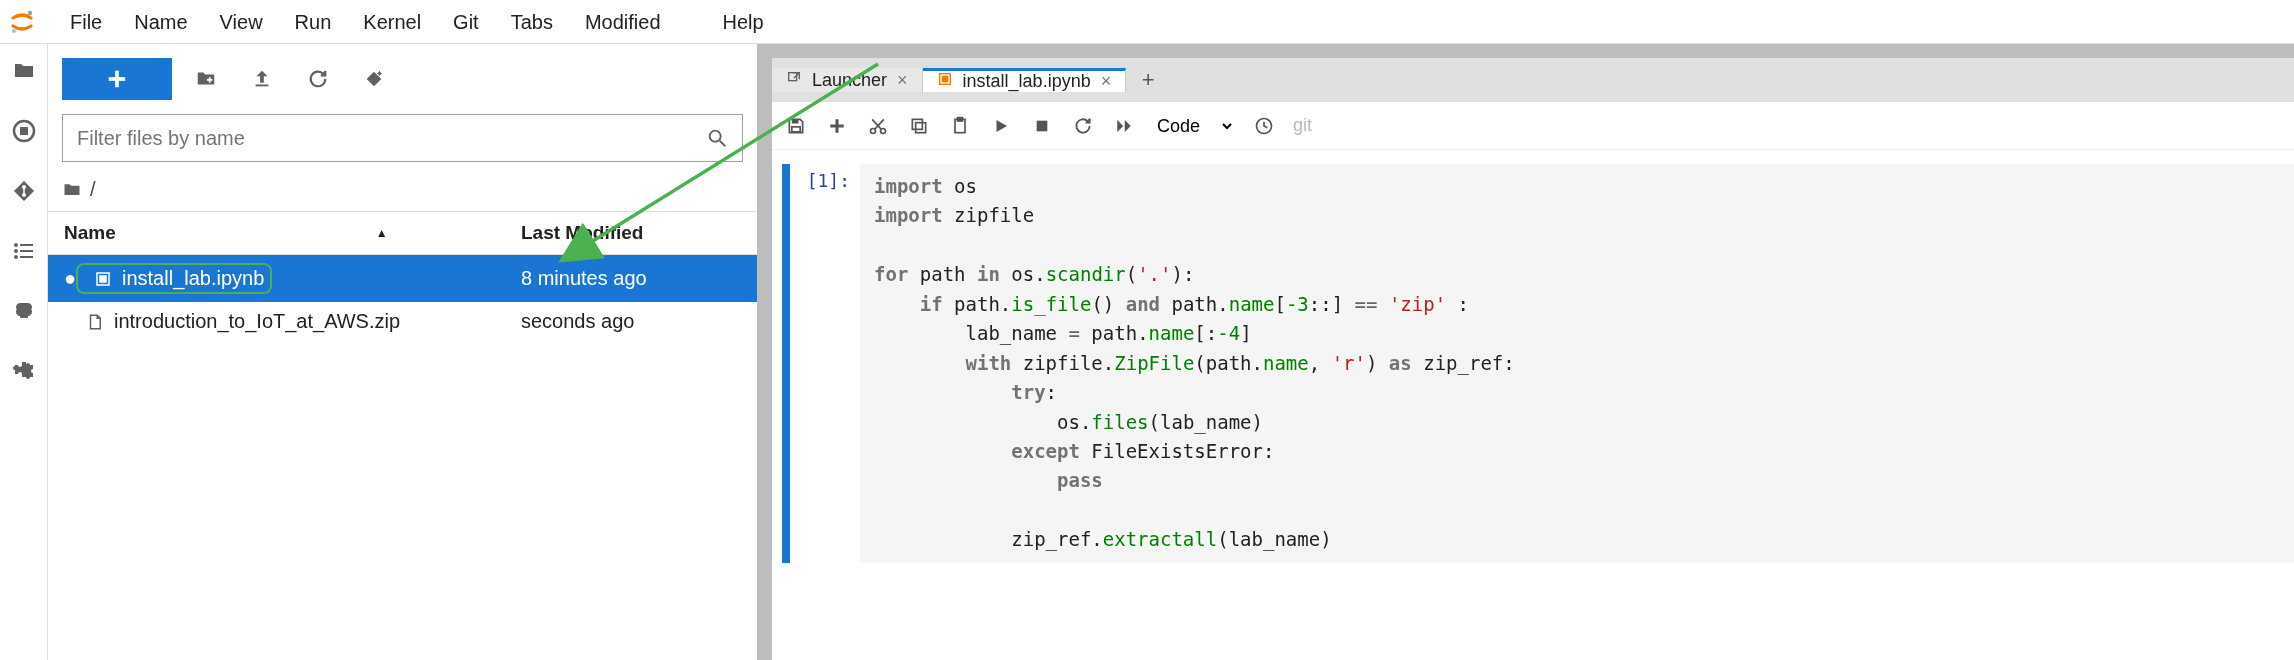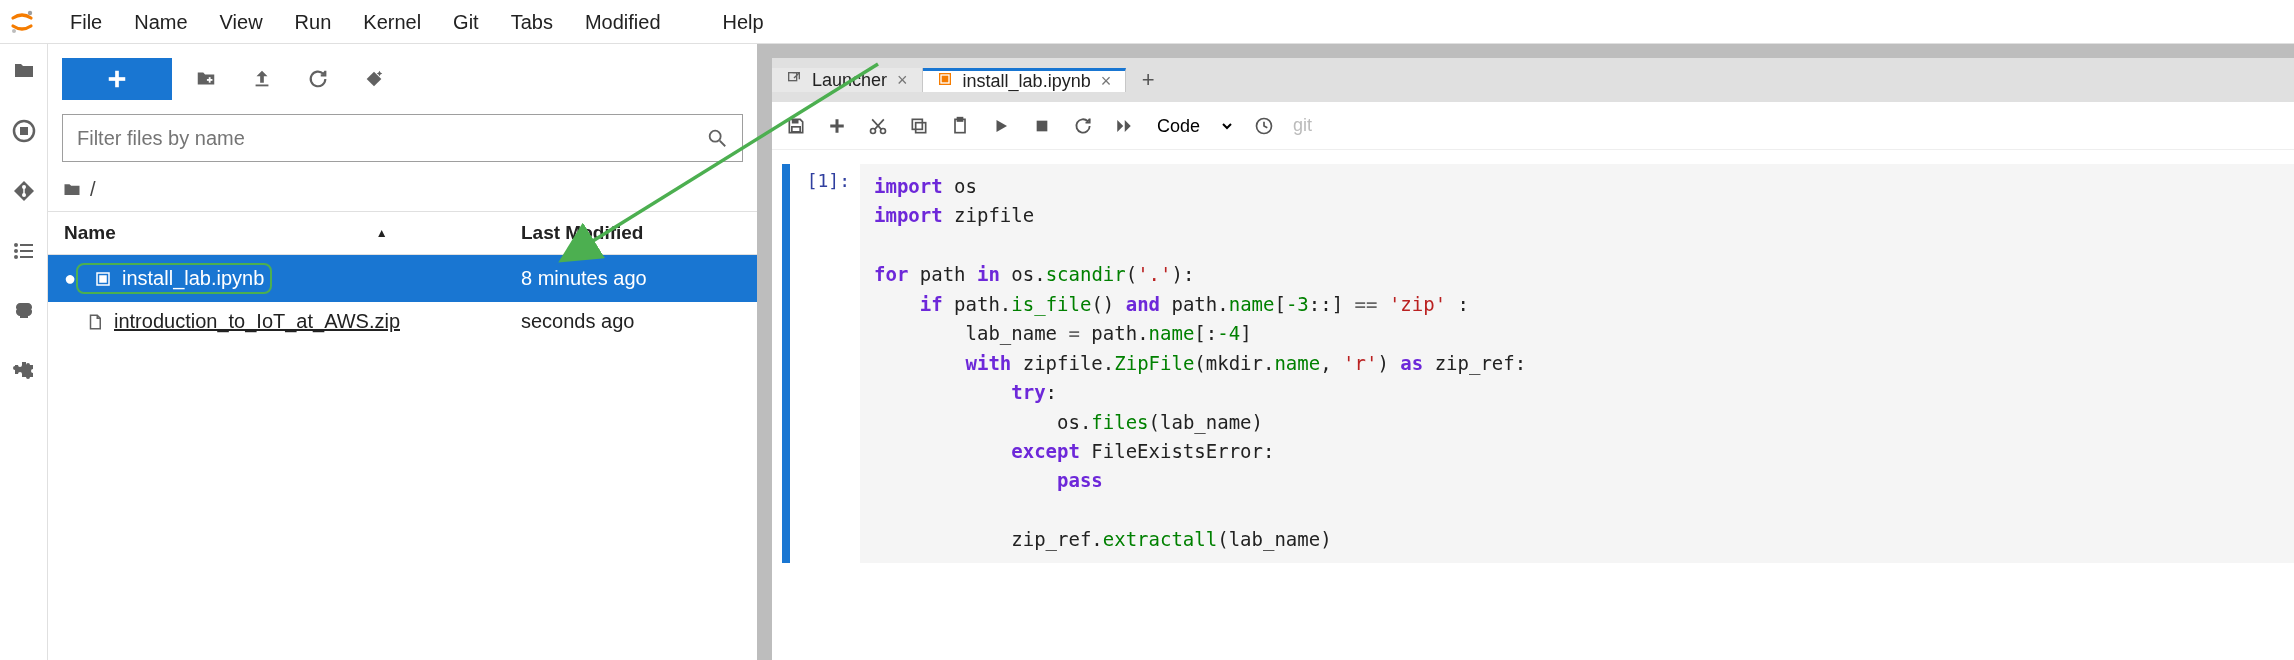--- a/index.html
+++ b/index.html
@@ -58,21 +58,21 @@
 .nb-toolbar { display:flex; align-items:center; height:48px; border-bottom:1px solid #eee; padding:0 12px; gap:17px;}
 .nb-toolbar .nbt { width:24px; height:24px; display:flex; align-items:center; justify-content:center; cursor:pointer; color:#555; fill:#555;}
 .nb-toolbar select { border:none; font-size:18px; background:transparent; cursor:pointer; padding-right:18px;}
 .nb-toolbar .git-txt { color:#bbb; font-size:18px; cursor:pointer;}
 
 .notebook { flex:1; overflow:auto; padding: 14px 0 0 10px; }
 .cell { display:flex; }
 .cell .run-bar { width:8px; background:#1976d2; }
 .cell .prompt { width:70px; text-align:right; color:#303f9f; font-family: Menlo, Consolas, monospace; font-size:18px; padding:6px 10px 0 0;}
 .cell .code { flex:1; background:#f5f5f5; padding:8px 14px; font-family: Menlo, Consolas, monospace; font-size:19px; line-height:1.55; white-space:pre; overflow-x:auto;}
-.k{color:#6d28d9;font-weight:bold;} .s{color:#ba2121;} .op{color:#666;} .m{color:#008000;}
+.k{color:#737373;font-weight:bold;} .s{color:#ba2121;} .op{color:#666;} .m{color:#008000;}
 
 
 .arrow-svg { position:absolute; pointer-events:none; }
 </style>
 </head>
 <body>
 
 <div class="app">
 
   <div class="menubar">
@@ -209,21 +209,21 @@
                   <rect x="8" y="8" width="8" height="8" fill="#fff"></rect>
                 </svg>
               </span>
               <span class="fname">install_lab.ipynb</span>
             </span>
             <span style="flex: 1 1 0%;"></span>
             <span class="fmod">8 minutes ago</span>
           </div>
           <div class="file-row">
             <span class="bullet"></span>
-            <span style="display: flex; align-items: center; text-decoration: underline;">
+            <span style="display: flex; align-items: center;">
               <span class="fi">
                 <svg width="18" height="18" viewBox="0 0 24 24" fill="none" stroke="#616161" stroke-width="2">
                   <path d="M6 3h9l4 4v14H6z"></path>
                   <polyline points="15 3 15 7 19 7"></polyline>
                 </svg>
               </span>
               <span class="fname">introduction_to_IoT_at_AWS.zip</span>
             </span>
             <span style="flex: 1 1 0%;"></span>
             <span class="fmod">seconds ago</span>
@@ -326,21 +326,21 @@
         <div class="notebook">
           <div class="cell">
             <div class="run-bar"></div>
             <div class="prompt">[1]:</div>
             <div class="code" id="code-area"><span class="k">import </span><span>os
 </span><span class="k">import </span><span>zipfile
 
 </span><span class="k">for </span><span>path </span><span class="k">in </span><span>os</span><span>.</span><span class="m">scandir</span><span>(</span><span class="s">'.'</span><span>):
 </span><span>    </span><span class="k">if </span><span>path</span><span>.</span><span class="m">is_file</span><span>() </span><span class="k">and </span><span>path</span><span>.</span><span class="m">name</span><span>[</span><span class="m">-3</span><span>::] </span><span class="op">== </span><span class="s">'zip'</span><span> :
 </span><span>        lab_name </span><span class="op">= </span><span>path</span><span>.</span><span class="m">name</span><span>[:</span><span class="m">-4</span><span>]
-</span><span>        </span><span class="k">with </span><span>zipfile</span><span>.</span><span class="m">ZipFile</span><span>(mkdir</span><span>.</span><span class="m">name</span><span>, </span><span class="s">'r'</span><span>) </span><span class="k">as </span><span>zip_ref:
+</span><span>        </span><span class="k">with </span><span>zipfile</span><span>.</span><span class="m">ZipFile</span><span>(path</span><span>.</span><span class="m">name</span><span>, </span><span class="s">'r'</span><span>) </span><span class="k">as </span><span>zip_ref:
 </span><span>            </span><span class="k">try</span><span>:
 </span><span>                os</span><span>.</span><span class="m">files</span><span>(lab_name)
 </span><span>            </span><span class="k">except </span><span>FileExistsError:
 </span><span>                </span><span class="k">pass</span><span>
 
 </span><span>            zip_ref</span><span>.</span><span class="m">extractall</span><span>(lab_name)</span></div>
           </div>
         </div>
 
       </div>

